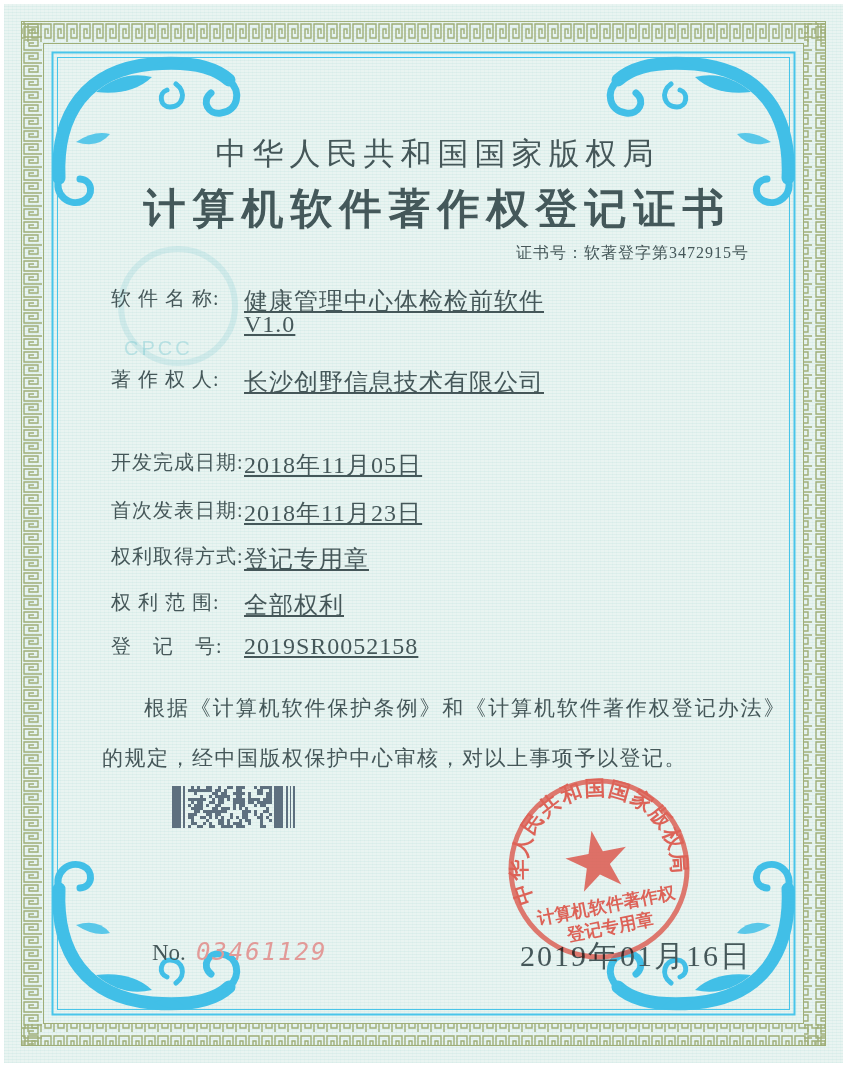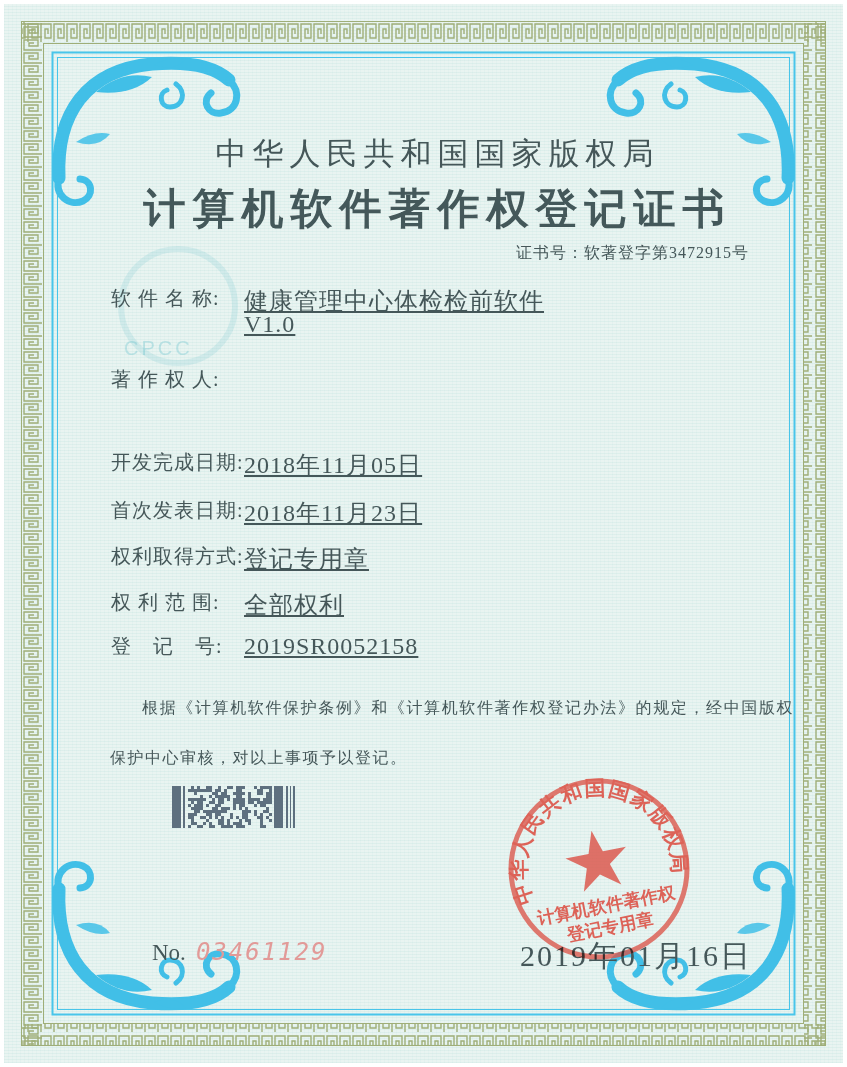--- a/index.html
+++ b/index.html
@@ -27,22 +27,22 @@
   }
   .cert-title{
     left:0;top:181px;width:100%;text-align:center;
     font-size:42px;font-weight:bold;letter-spacing:7px;color:#44585a;
   }
   .certno-line{right:112px;top:243px;font-size:16px;letter-spacing:1px;text-align:center;}
   .field-label{left:97px;font-size:20px;letter-spacing:1px;}
   .field-value{left:230px;font-size:24px;letter-spacing:1px;text-decoration:underline;}
   .para{
     position:absolute;left:88px;top:683px;width:684px;
-    font-size:16px;line-height:50px;color:#455759;
-    text-indent:2em;letter-spacing:1.5px;text-align:justify;white-space:normal;margin-left:8px;
+    font-size:21px;line-height:50px;color:#455759;
+    text-indent:2em;letter-spacing:1.5px;text-align:justify;white-space:normal;
   }
   .watermark{
     position:absolute;left:118px;top:246px;width:108px;height:108px;z-index:0;
     border:6px solid rgba(84,186,198,0.16);border-radius:50%;
     color:rgba(84,186,198,0.30);font-size:20px;letter-spacing:3px;
     display:flex;align-items:flex-end;justify-content:flex-start;
     font-family:"Liberation Sans","DejaVu Sans",sans-serif;
   }
   .barcode{position:absolute;left:158px;top:786px;}
   .serial{left:138px;top:938px;font-size:23px;}
@@ -109,20 +109,21 @@
 
     <div class="txt certno-line">
       <span>证书号：</span><span>软著登字第3472915号</span>
     </div>
 
     <div class="txt field-label" style="top:285px">软 件 名 称:</div>
     <div class="txt field-value" style="top:285px">健康管理中心体检检前软件</div>
     <div class="txt field-value" style="top:311px">V1.0</div>
 
     <div class="txt field-label" style="top:366px">著 作 权 人:</div>
+    <div class="txt field-value" style="top:366px">长沙创野信息技术有限公司</div>
 
     <div class="txt field-label" style="top:449px">开发完成日期:</div>
     <div class="txt field-value" style="top:449px">2018年11月05日</div>
 
     <div class="txt field-label" style="top:497px">首次发表日期:</div>
     <div class="txt field-value" style="top:497px">2018年11月23日</div>
 
     <div class="txt field-label" style="top:543px">权利取得方式:</div>
     <div class="txt field-value" style="top:543px">登记专用章</div>
 

